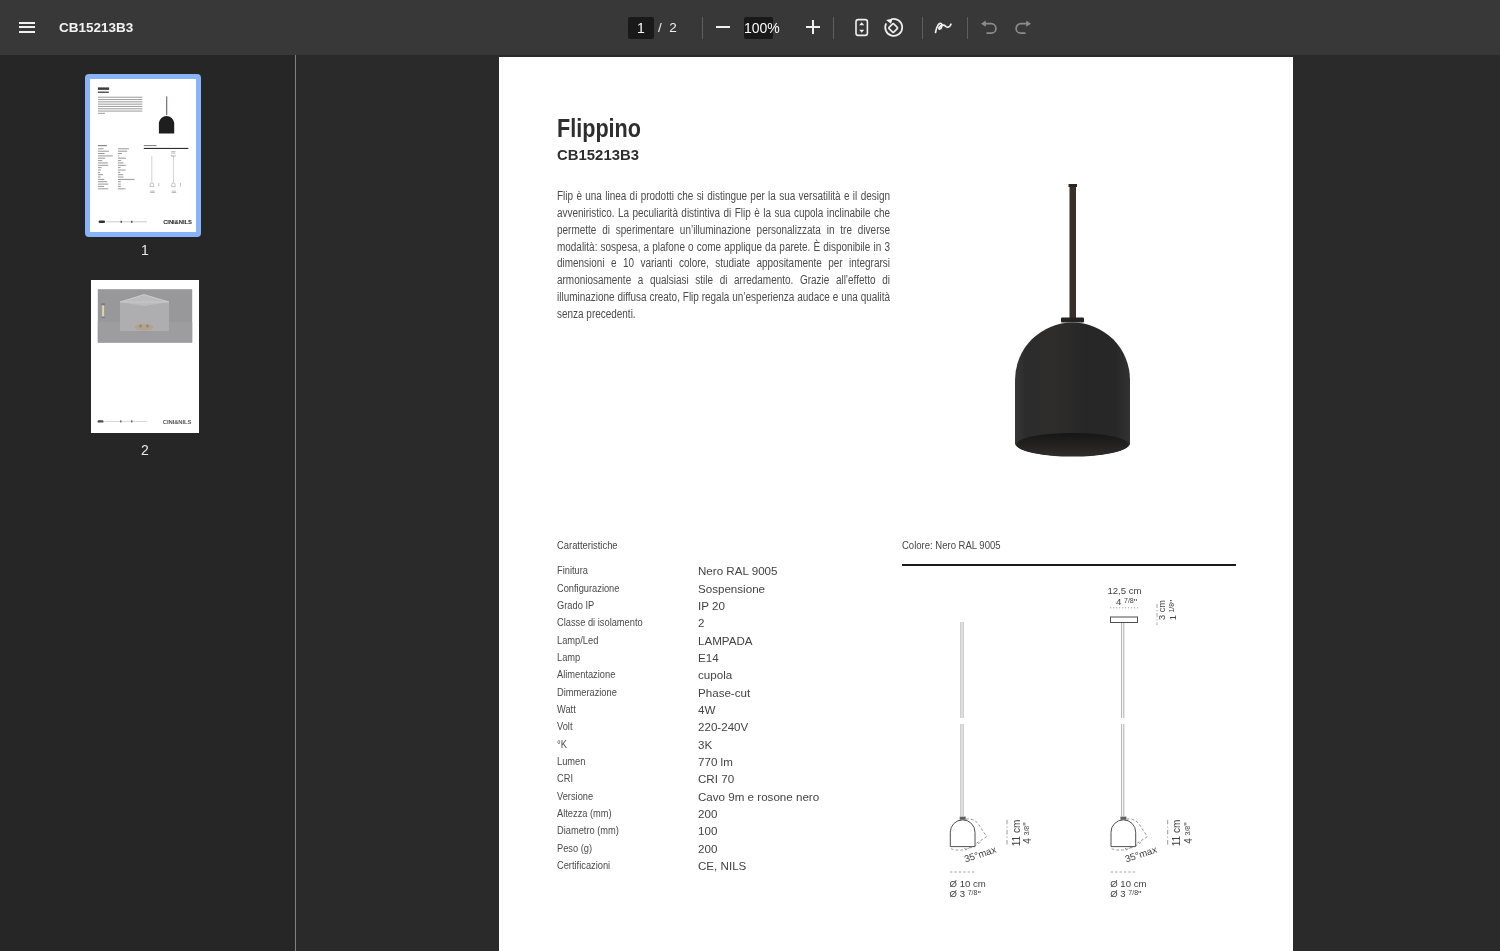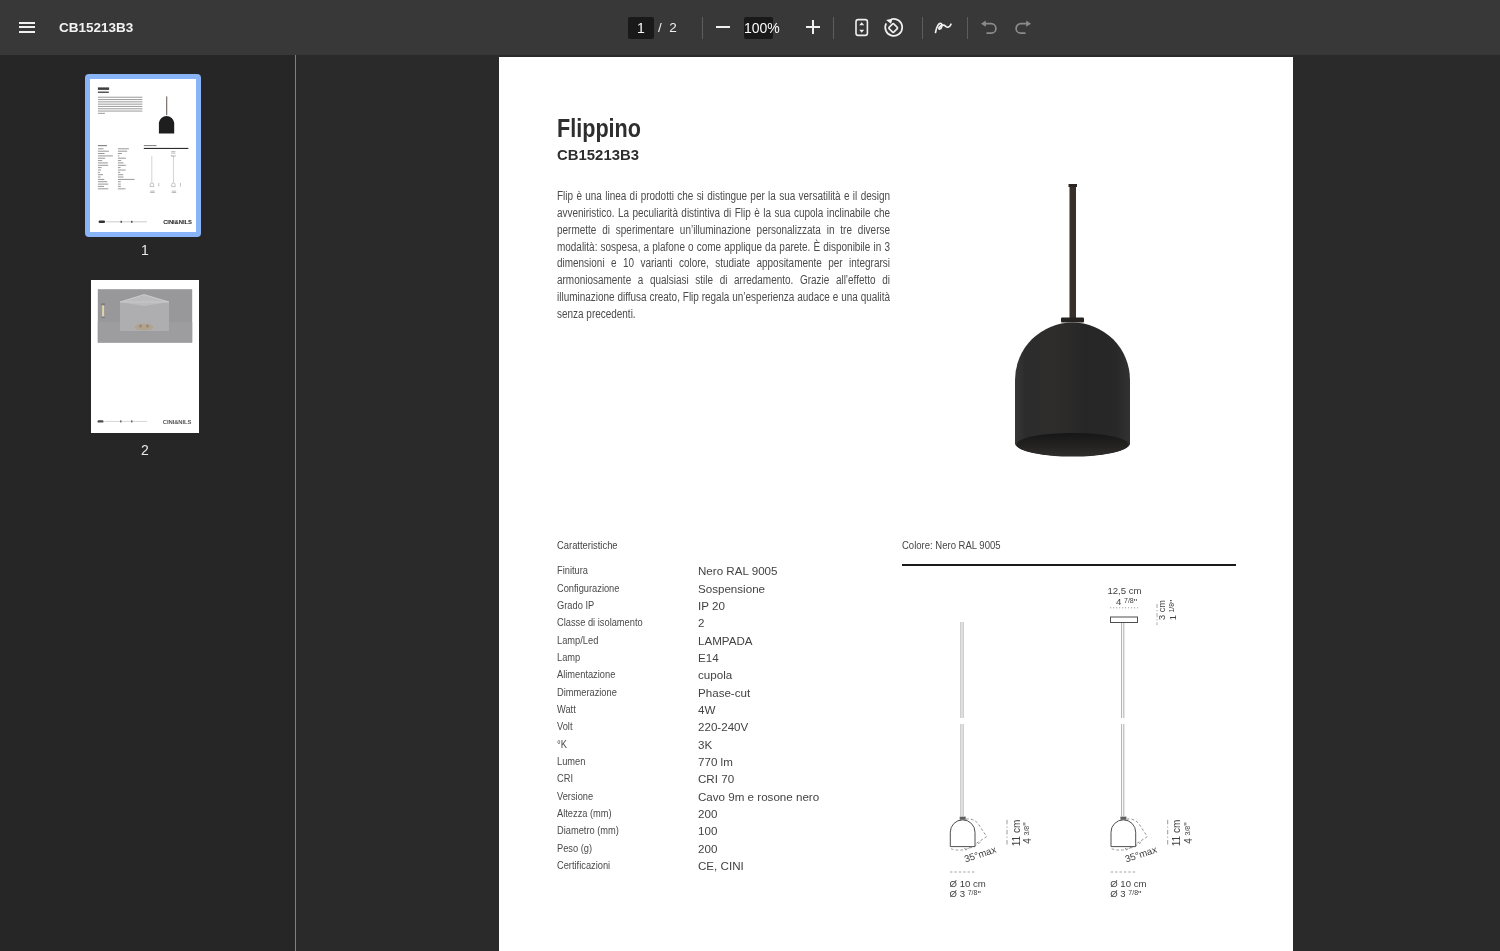--- a/index.html
+++ b/index.html
@@ -240,21 +240,21 @@
 <div class="r">Phase-cut</div>
 <div class="r">4W</div>
 <div class="r">220-240V</div>
 <div class="r">3K</div>
 <div class="r">770 lm</div>
 <div class="r">CRI 70</div>
 <div class="r">Cavo 9m e rosone nero</div>
 <div class="r">200</div>
 <div class="r">100</div>
 <div class="r">200</div>
-<div class="r">CE, CINI</div>
+<div class="r">CE, NILS</div>
 </div>
 <svg class="abs" style="left:400px;top:513px" width="361" height="381" viewBox="0 0 361 381" font-family="Liberation Sans, sans-serif">
   <g id="dw" stroke-linecap="butt">
     <line x1="61.9" y1="52" x2="61.9" y2="148" stroke="#9a9a9a" stroke-width="0.8"></line>
     <line x1="64.1" y1="52" x2="64.1" y2="148" stroke="#9a9a9a" stroke-width="0.8"></line>
     <line x1="61.9" y1="154" x2="61.9" y2="246" stroke="#9a9a9a" stroke-width="0.8"></line>
     <line x1="64.1" y1="154" x2="64.1" y2="246" stroke="#9a9a9a" stroke-width="0.8"></line>
     <rect x="60.7" y="246.6" width="6" height="3.2" fill="#5f5f5f"></rect>
     <path d="M51.3,276.6 L51.3,262.2 A12.35,12.35 0 0 1 76,262.2 L76,276.6 Z" fill="none" stroke="#8f8f8f" stroke-width="0.9" stroke-dasharray="2.6,2.2" transform="rotate(-33 65 252)"></path>
     <path d="M52,278.8 Q66,283.5 82.5,271.5" fill="none" stroke="#8f8f8f" stroke-width="0.9" stroke-dasharray="2.6,2.2"></path>

